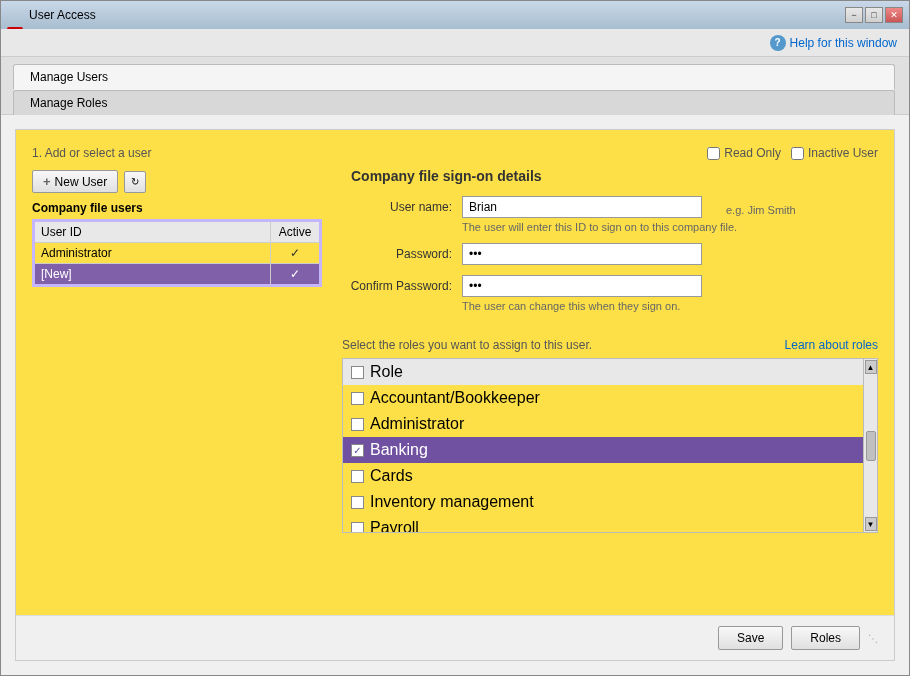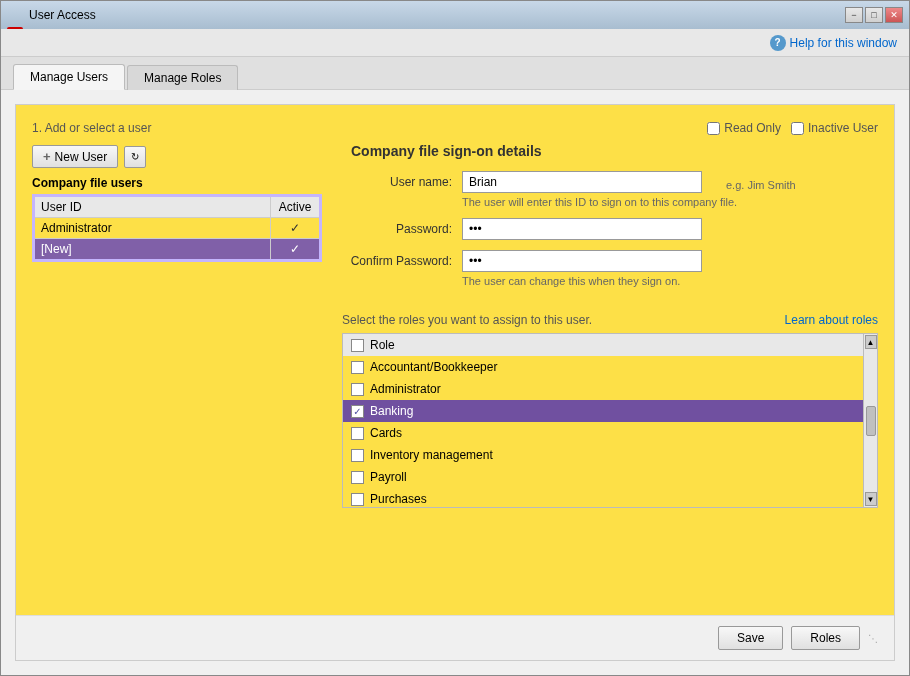--- a/index.html
+++ b/index.html
@@ -110,24 +110,24 @@
       align-items: center;
       justify-content: center;
       font-size: 10px;
       font-weight: bold;
     }
 
     
     .tab-bar {
       background: #e0e0e0;
       display: flex;
-      align-items: flex-end;
       padding: 6px 12px 0 12px;
       flex-shrink: 0;
       border-bottom: 1px solid #ccc;
+      flex-direction: column;
     }
 
     .tab {
       padding: 5px 16px;
       border: 1px solid #bbb;
       border-bottom: none;
       background: #d8d8d8;
       cursor: pointer;
       font-size: 12px;
       margin-right: 2px;
@@ -378,21 +378,21 @@
       text-decoration: none;
       font-size: 12px;
       cursor: pointer;
     }
 
     .role-item {
       display: flex;
       align-items: center;
       padding: 4px 8px;
       gap: 6px;
-      font-size: 12px;
+      font-size: 16px;
       cursor: default;
     }
 
     .role-item.header-row {
       background: #e8e8e8;
       font-weight: normal;
     }
 
     .role-item.selected {
       background: #7050a0;

